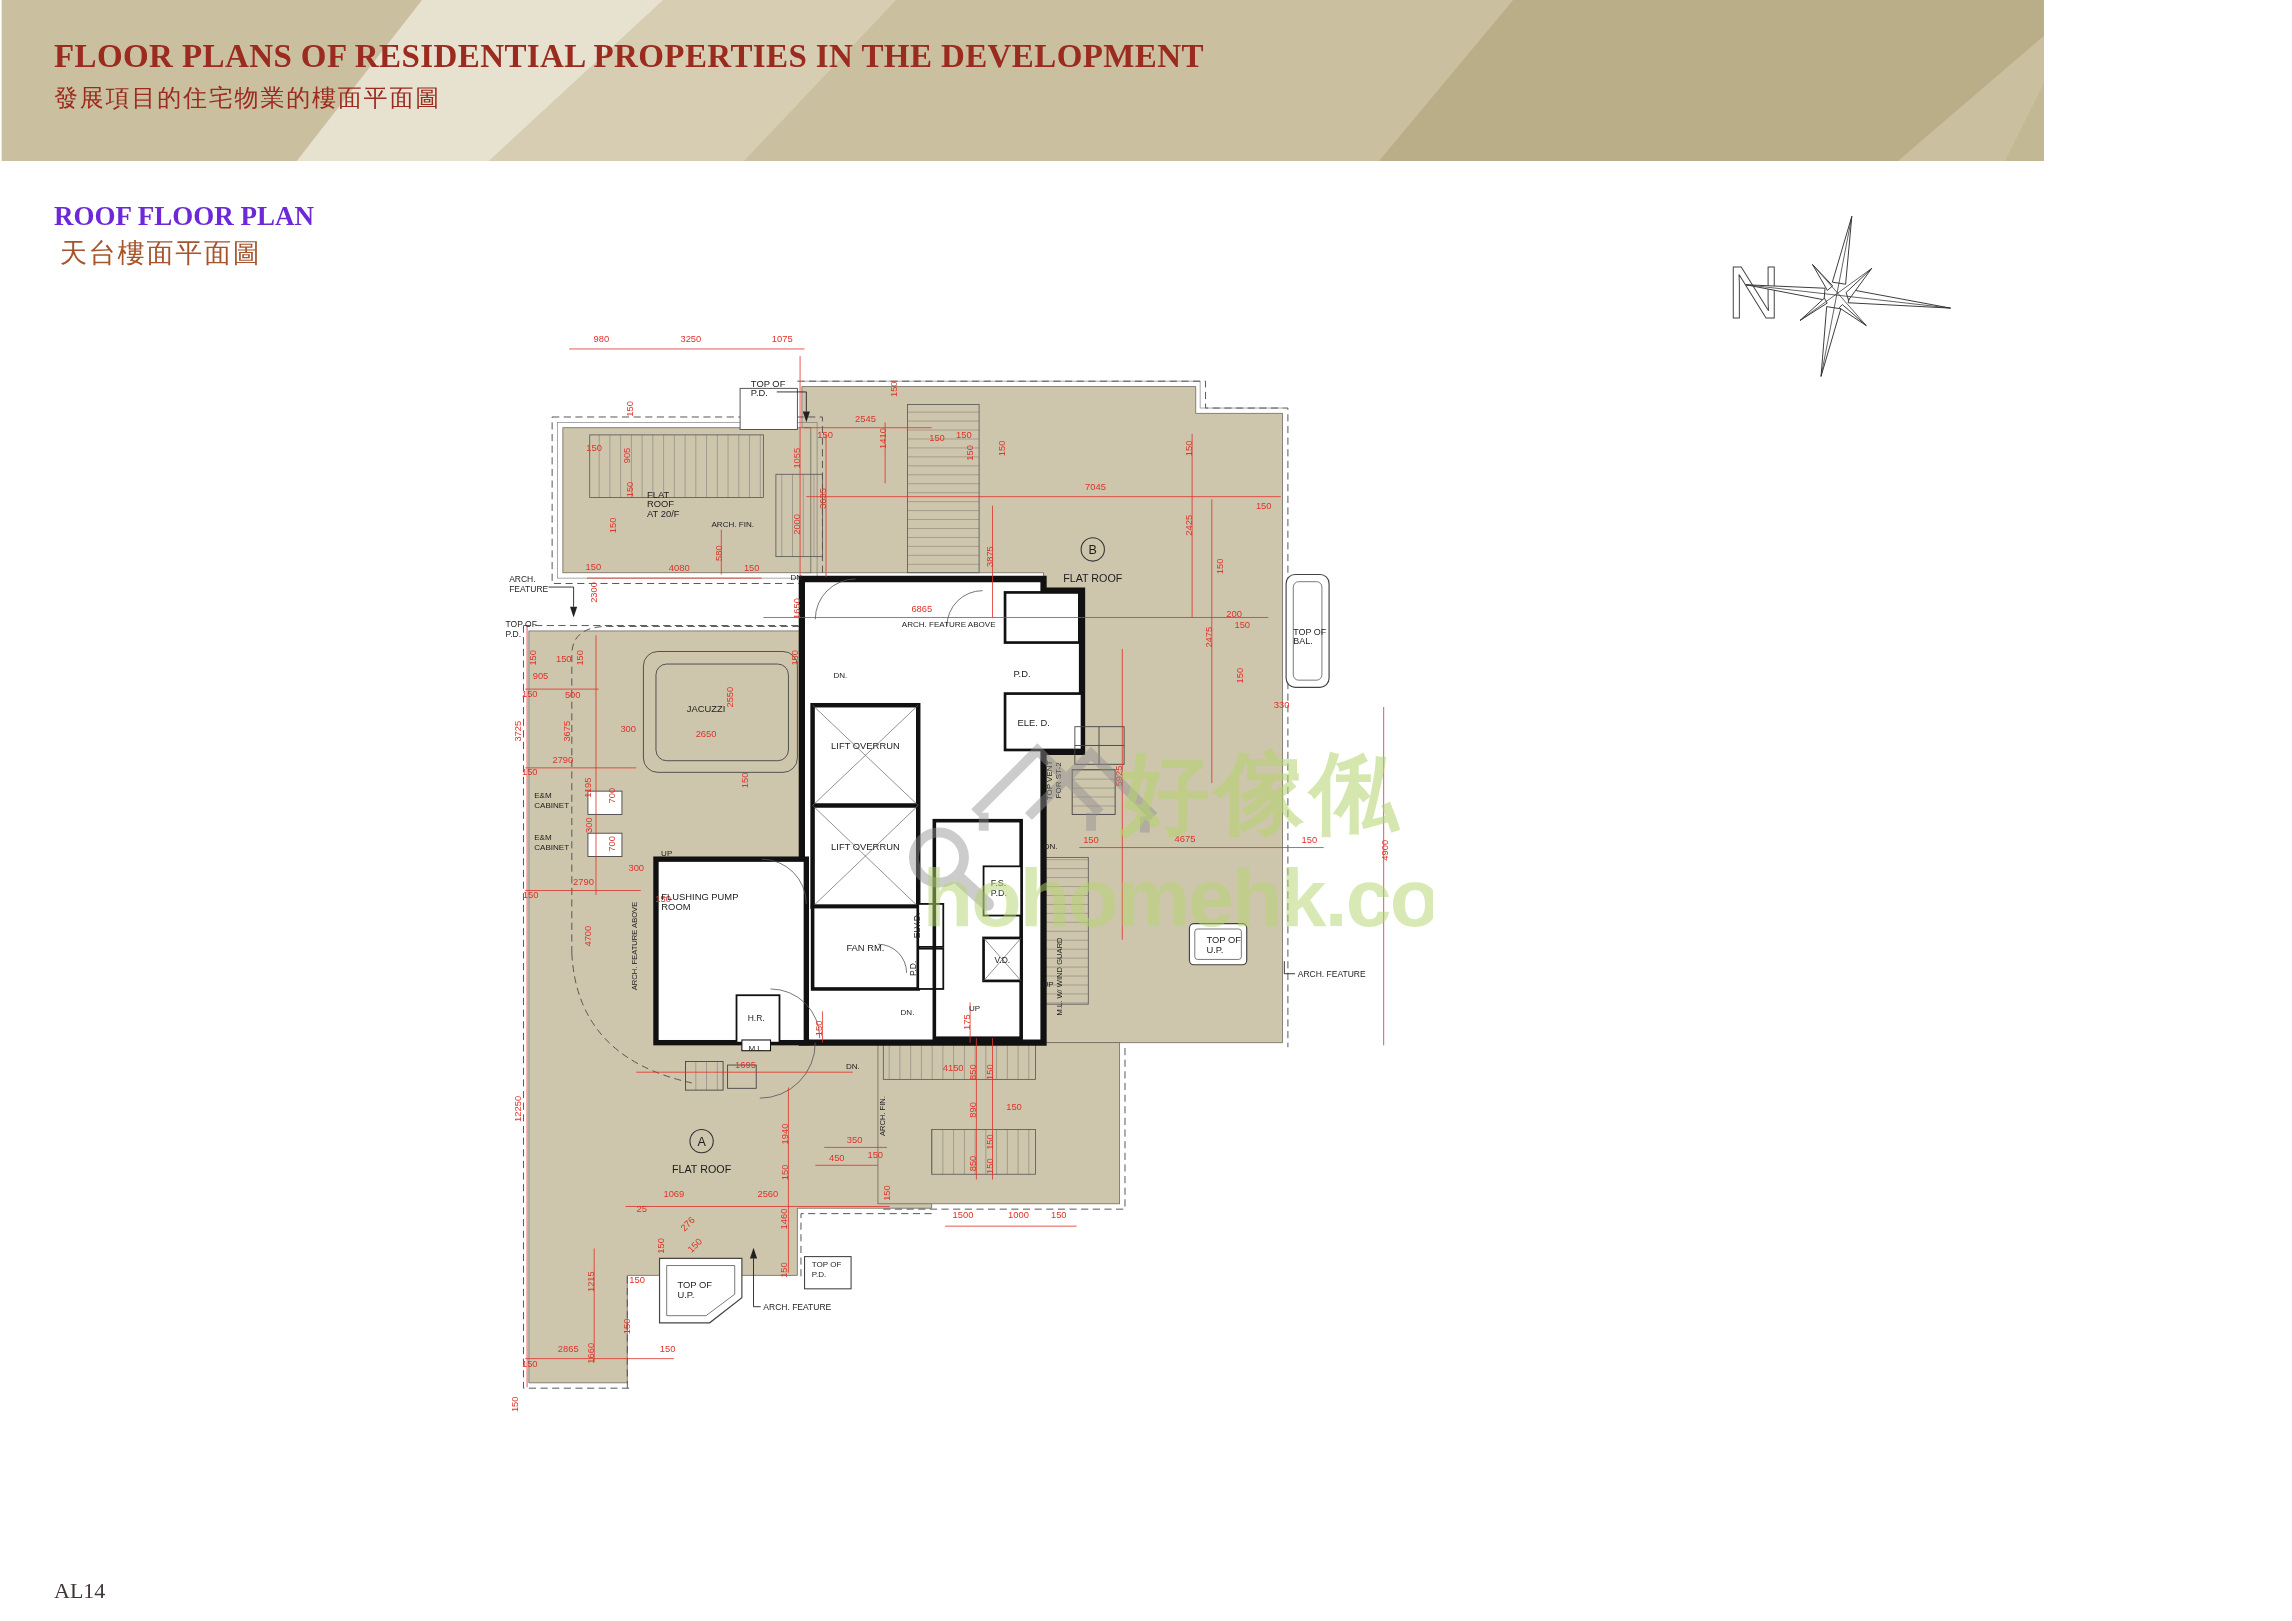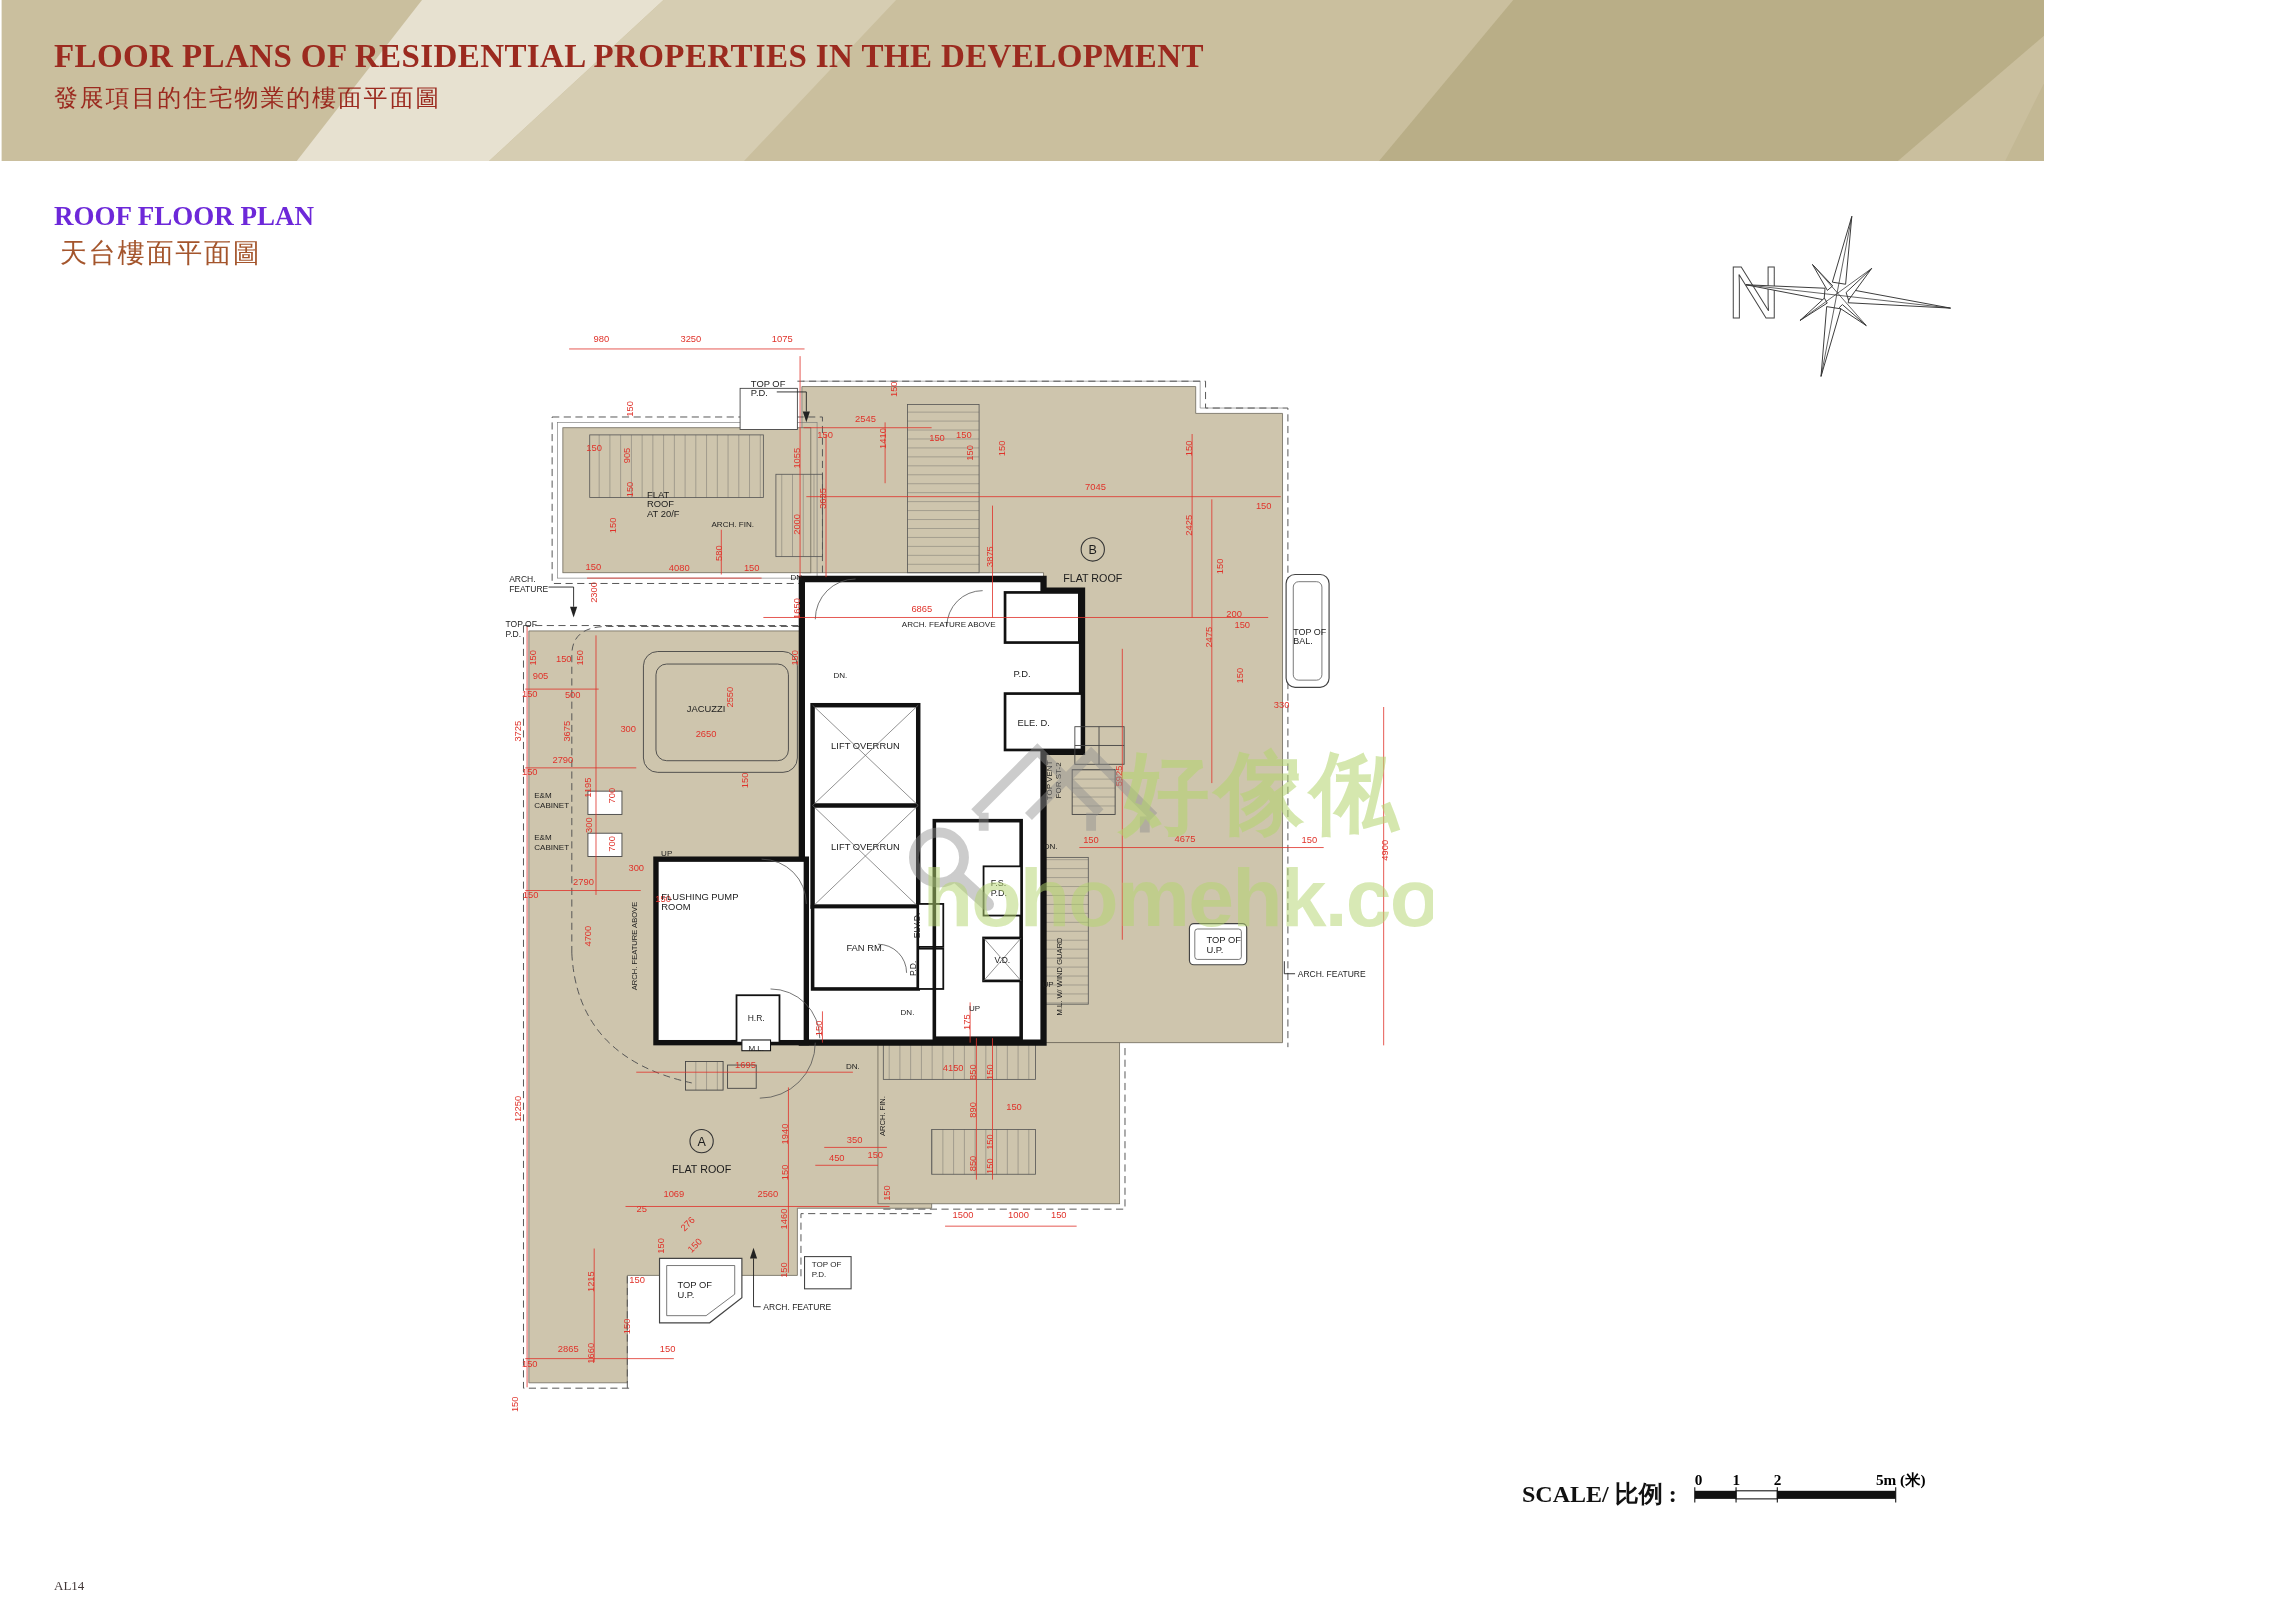--- a/index.html
+++ b/index.html
@@ -25,21 +25,21 @@
   #badges-layer circle{fill:none;stroke:#333;stroke-width:1.2;}
   #badges-layer text{fill:#1c1c1c;}
   
   #wm{position:absolute;left:896px;top:716px;width:537px;height:242px;pointer-events:none;}
   
   #scalebar{position:absolute;left:1522px;top:1471px;display:flex;align-items:flex-start;}
   #scalebar .cap{font-family:"Liberation Serif",serif;font-weight:bold;font-size:24px;color:#111;
                  margin-right:16px;margin-top:7.2px;}
   #scalebar text{font-family:"Liberation Serif",serif;font-weight:bold;}
   #pageno{position:absolute;left:54px;top:1578px;font-family:"Liberation Serif",serif;
-          font-size:13px;color:#403636;}
+          font-size:22px;color:#403636;}
 </style>
 </head>
 <body>
 
 <div id="page">
 
   <svg id="band" width="2293" height="161" viewBox="0 0 2560 180">
     <rect x="0" y="0" width="2560" height="180" fill="#cabf9e"></rect>
     <polygon points="470,0 740,0 545,180 330,180" fill="#e7e1d0"></polygon>
     <polygon points="740,0 1000,0 830,180 545,180" fill="#d6cdb2"></polygon>
@@ -331,29 +331,16 @@
     <g fill="none" stroke="#8f8f8f" stroke-width="11" opacity="0.45">
       <path d="M88,108 L158,38 L228,108 M98,108 V128 M218,108 V128"></path>
       <path d="M148,112 L218,42 L288,112 M278,112 V130"></path>
       <circle cx="48" cy="158" r="28" stroke-width="11"></circle>
       <path d="M69,180 L102,210" stroke-width="15" stroke-linecap="round"></path>
     </g>
     <text x="250" y="120" font-size="100" font-weight="bold" fill="#b3d56d" opacity="0.55" style="letter-spacing:6px;">好傢俬</text>
     <text x="30" y="235" font-size="92" font-weight="bold" fill="#b3d56d" opacity="0.5" style="letter-spacing:-2px;">hohomehk.com</text>
   </svg>
 
-  <div id="scalebar">
-    <span class="cap">SCALE/ 比例 :</span>
-    <svg width="296" height="45" viewBox="0 0 330 50">
-      <text x="2" y="16" font-size="17">0</text>
-      <text x="44" y="16" font-size="17">1</text>
-      <text x="90" y="16" font-size="17">2</text>
-      <text x="204" y="16" font-size="17">5m (米)</text>
-      <rect x="2" y="22" width="46" height="9" fill="#111"></rect>
-      <rect x="48" y="22" width="46" height="9" fill="#fff" stroke="#111" stroke-width="1.2"></rect>
-      <rect x="94" y="22" width="132" height="9" fill="#111"></rect>
-      <path d="M2,18 V35 M48,18 V35 M94,18 V35 M226,18 V35" stroke="#111" stroke-width="1.2"></path>
-    </svg>
-  </div>
 
   <div id="pageno">AL14</div>
 </div>
 
 
 </body></html>

